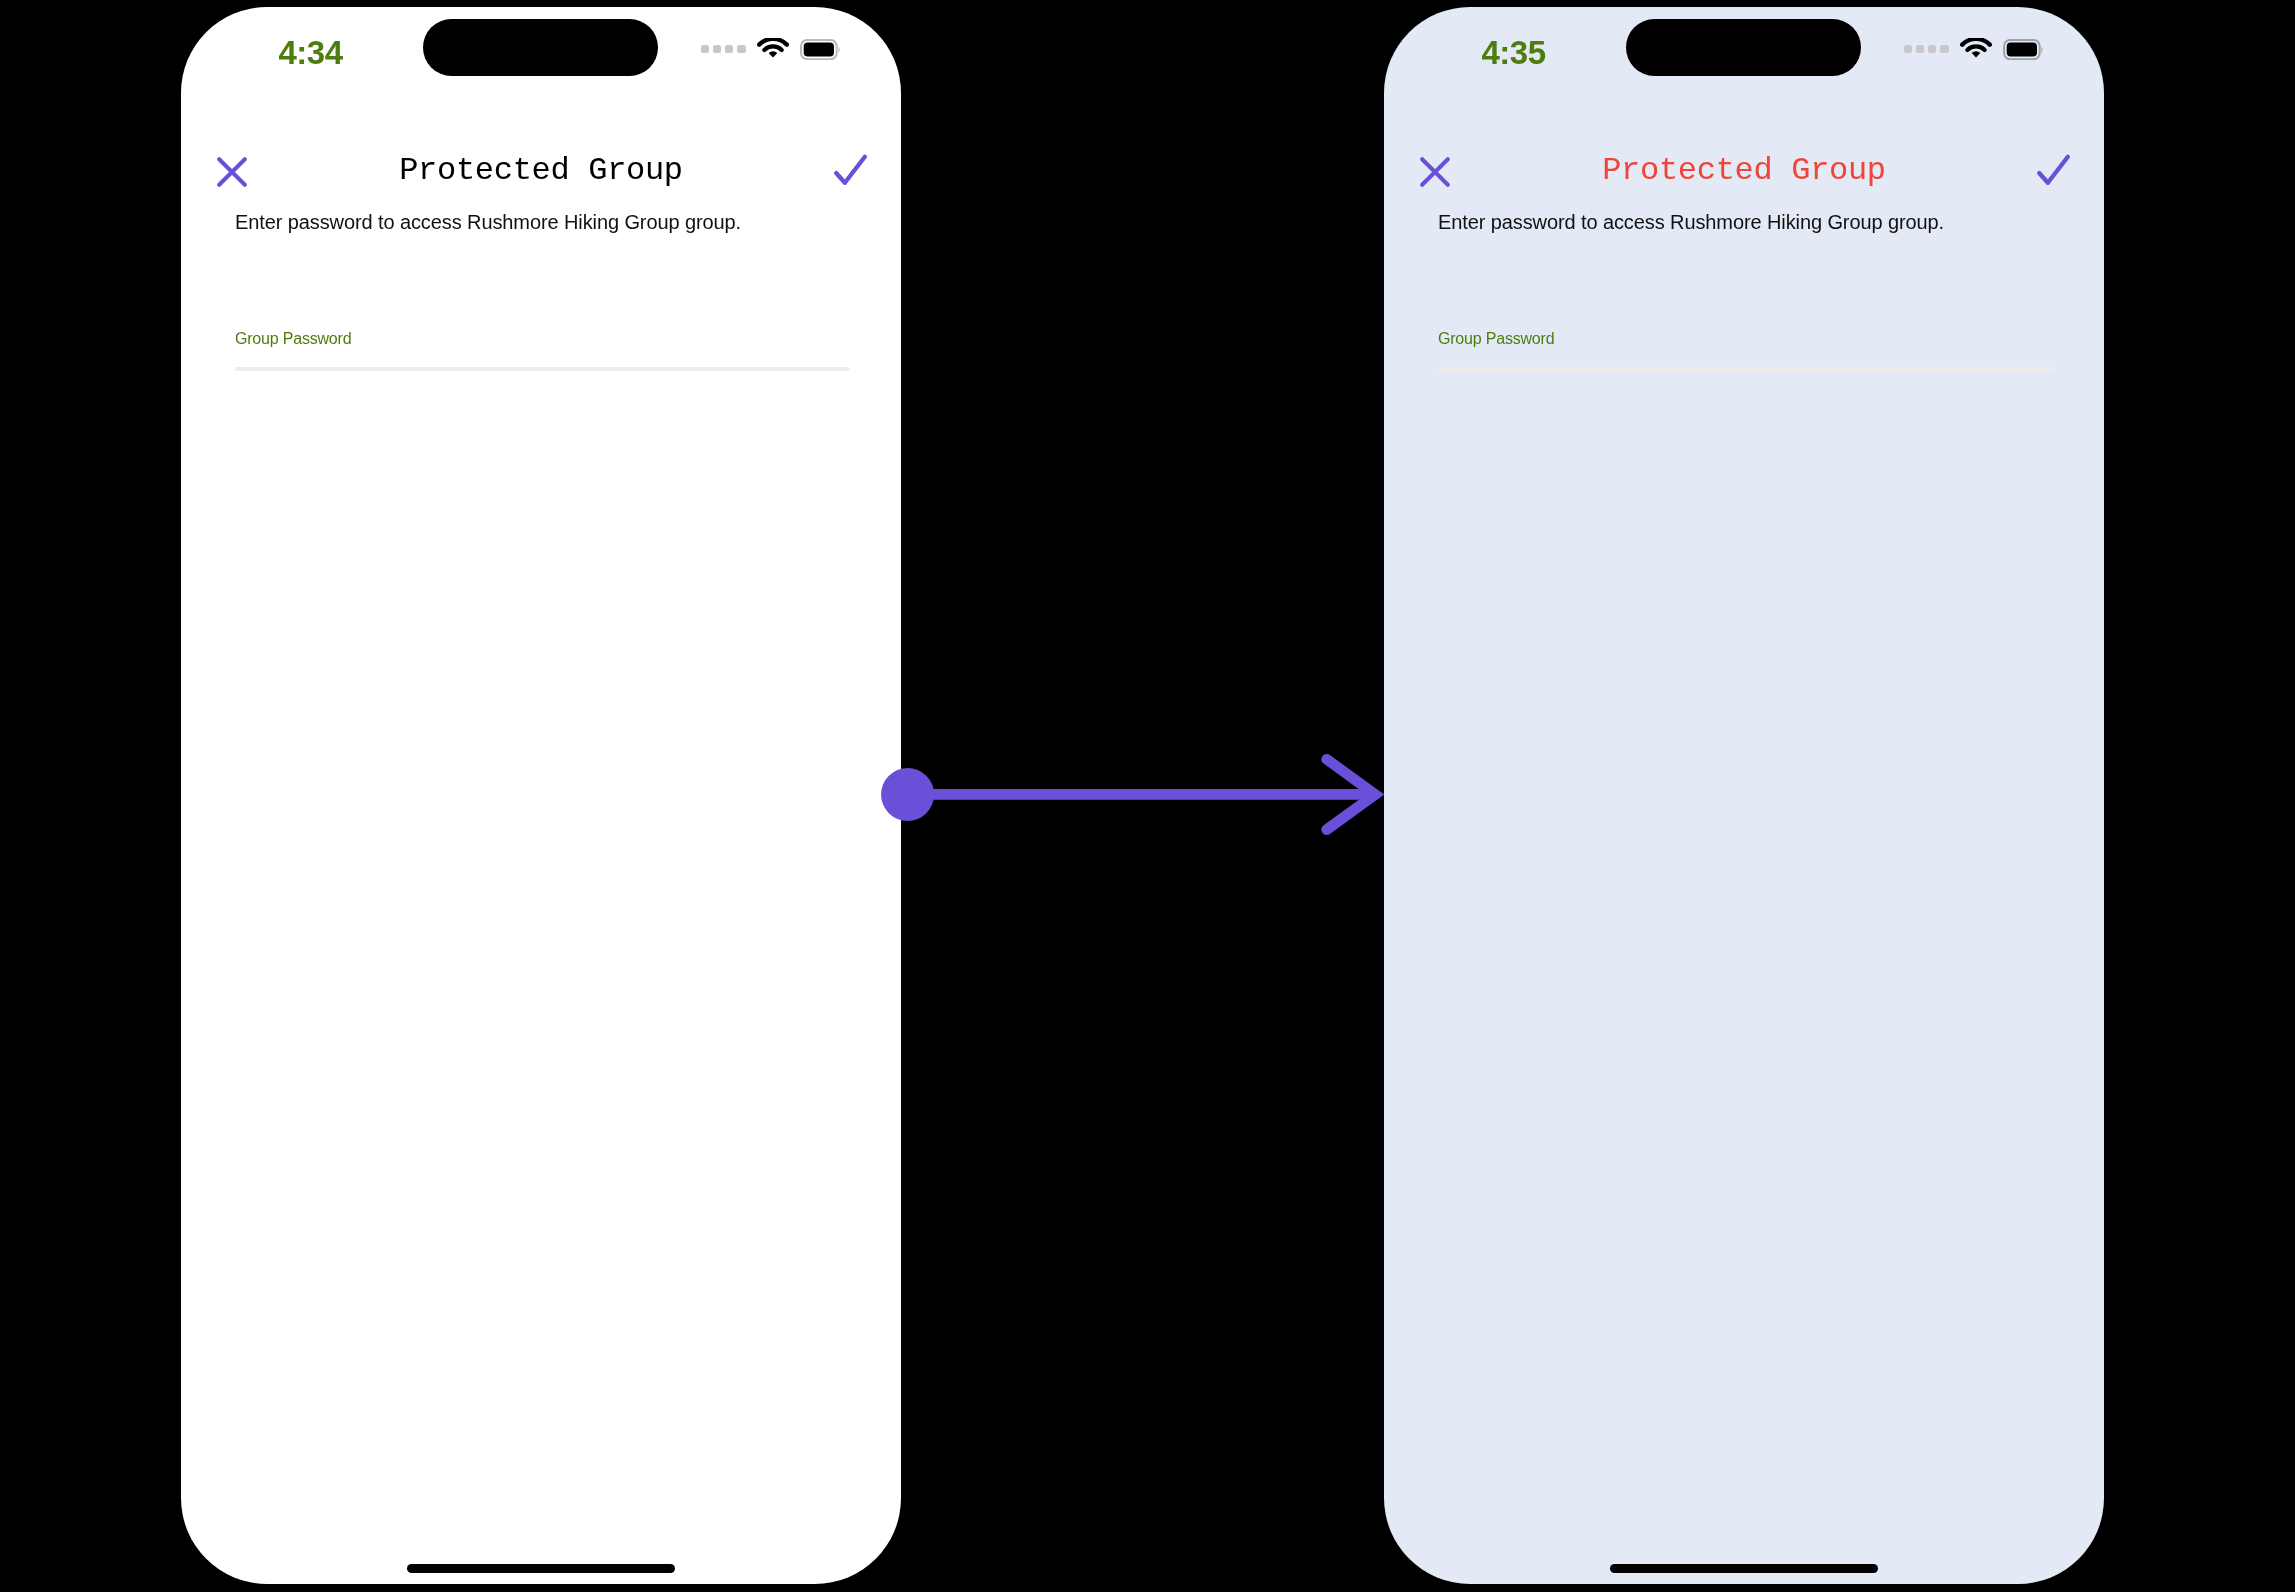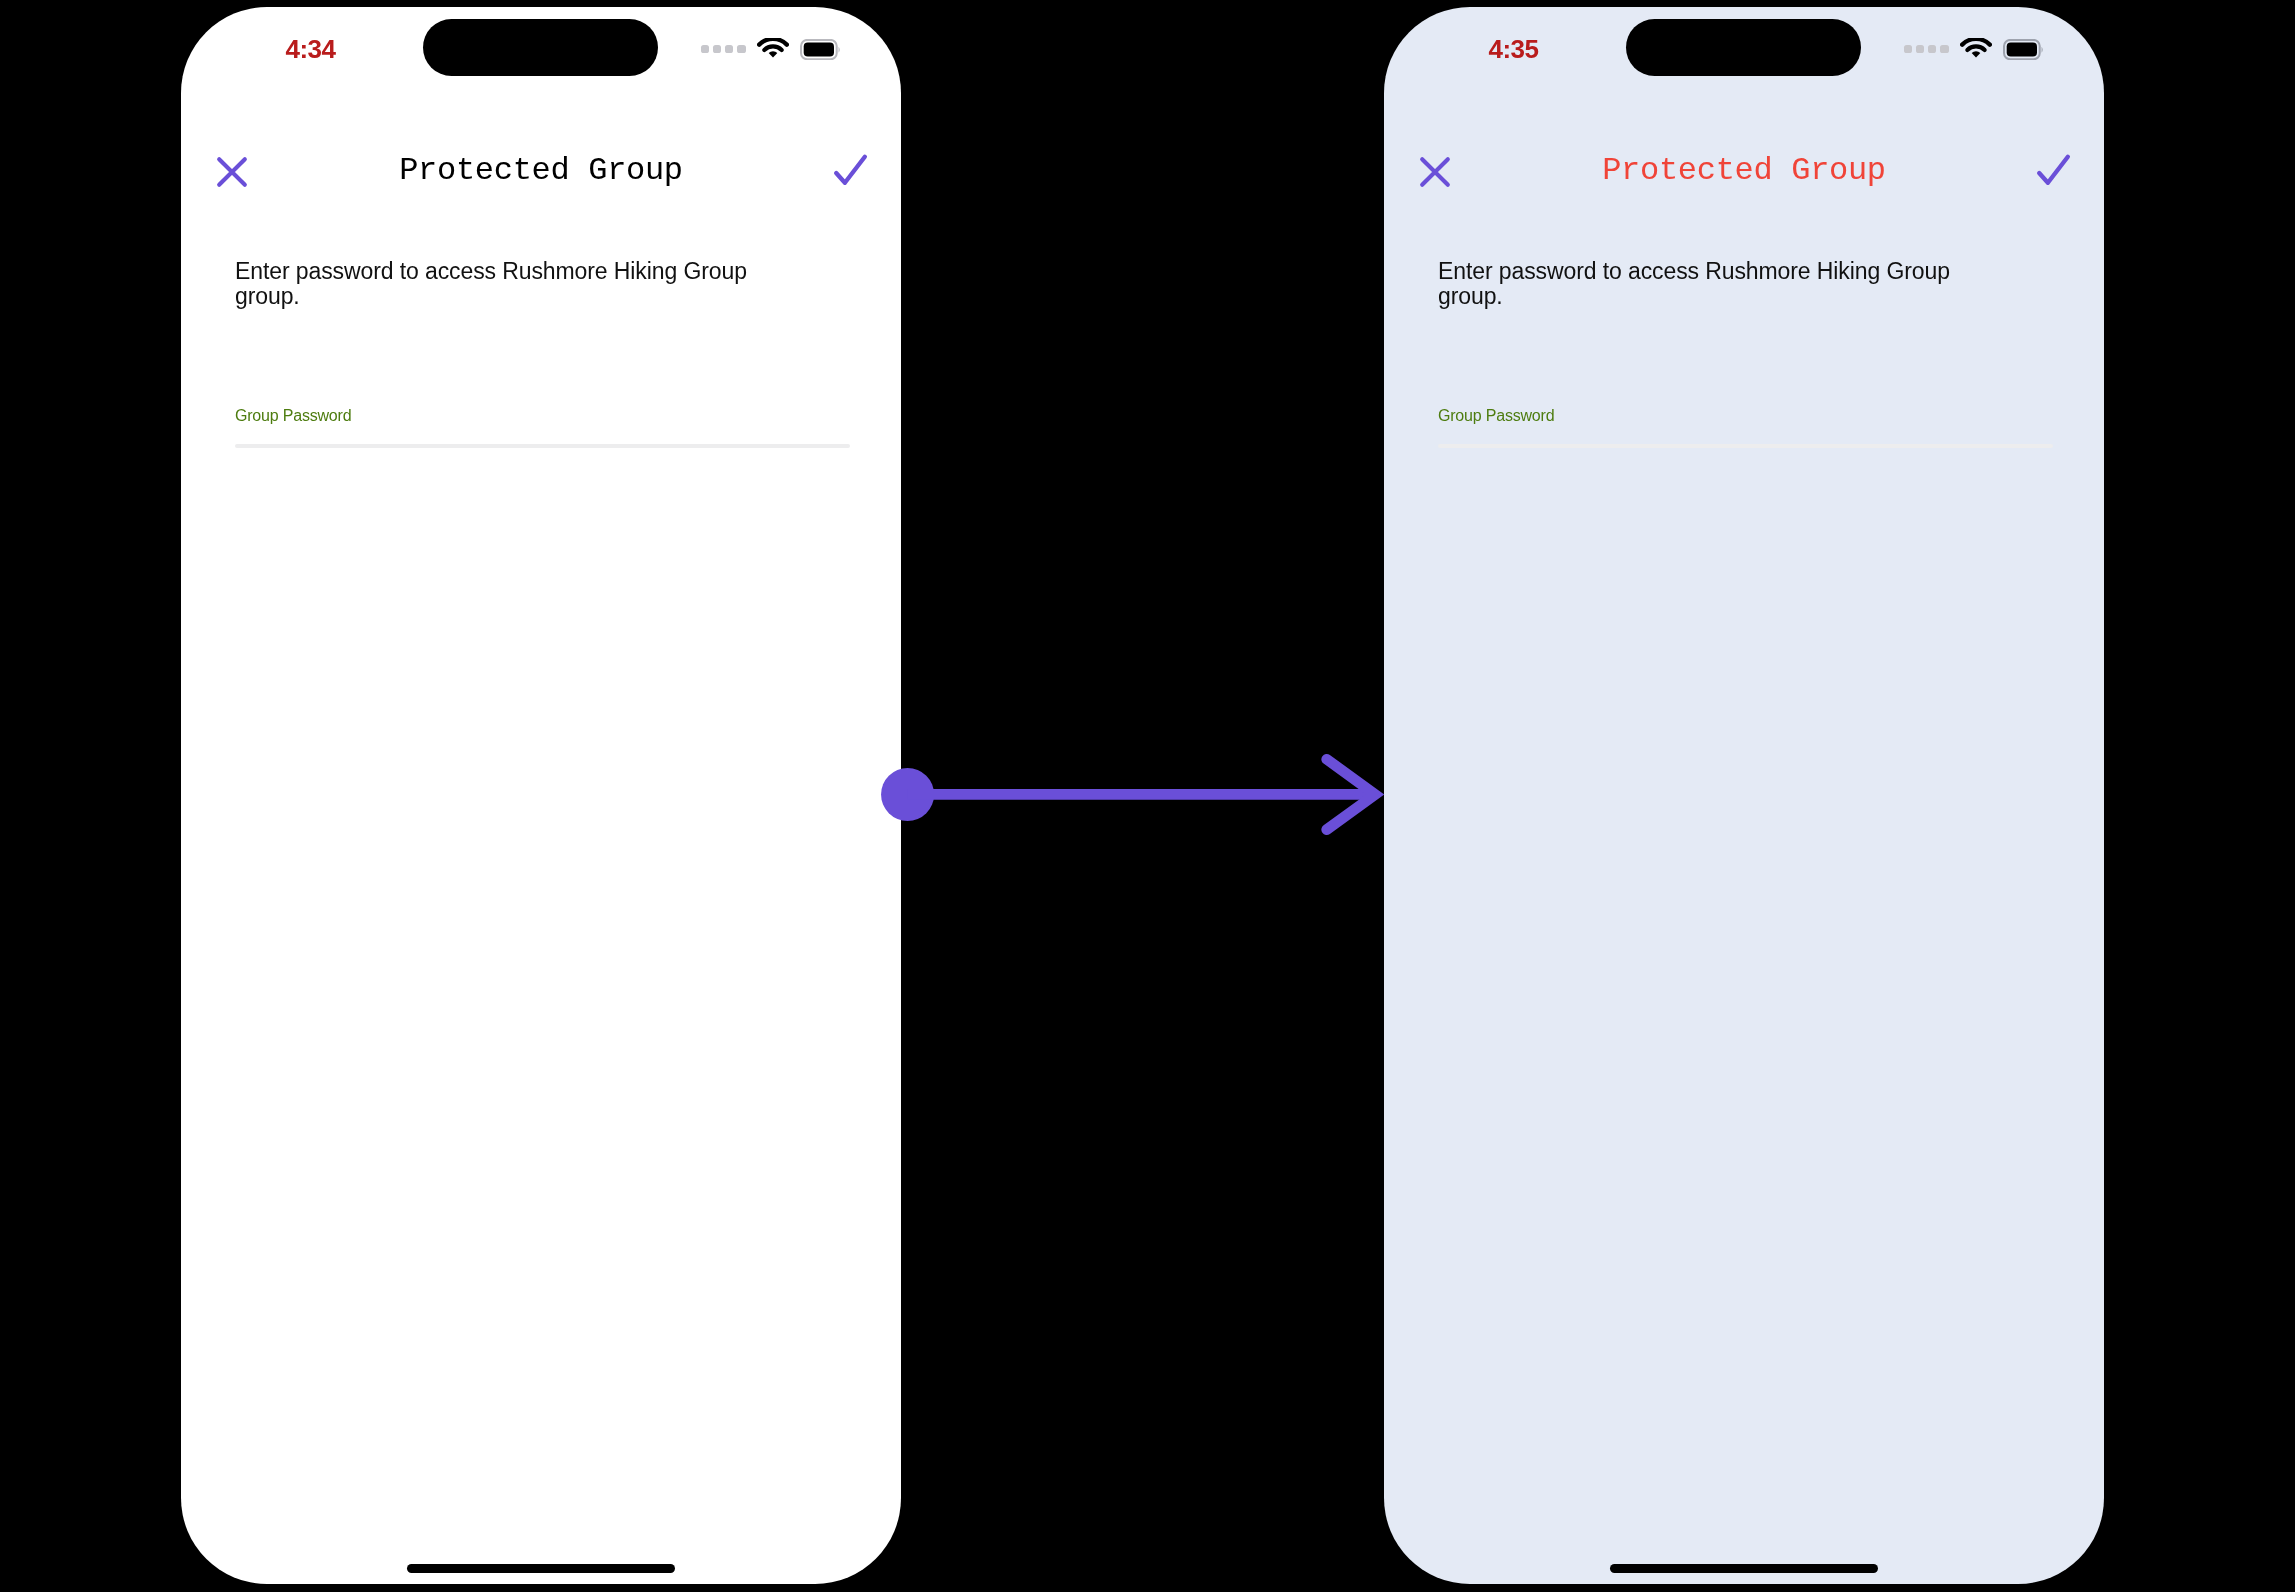--- a/index.html
+++ b/index.html
@@ -35,24 +35,24 @@
     left: 0;
     right: 0;
     height: 89px;
   }
   .status-time {
     position: absolute;
     left: 71px;
     top: 27.6px;
     width: 117px;
     text-align: center;
-    font-size: 26px;
+    font-size: 33px;
     font-weight: bold;
     letter-spacing: -0.5px;
-    color: #b91c1c;
+    color: #4d7c0f;
   }
   .dynamic-island {
     position: absolute;
     left: 242px;
     top: 12.8px;
     width: 235px;
     height: 57px;
     background: #000000;
     border-radius: 29px;
   }
@@ -112,26 +112,25 @@
   }
 
   
   .body-area {
     position: absolute;
     top: 204px;
     left: 54px;
     right: 48px;
   }
   .desc-text {
-    font-size: 23px;
+    font-size: 20px;
     line-height: 1.12;
     color: #111111;
     letter-spacing: -0.1px;
     max-width: 582px;
-    margin-top: 48px;
   }
   .field-block {
     margin-top: 97px;
   }
   .field-label {
     font-size: 16px;
     color: #4d7c0f;
     letter-spacing: -0.2px;
   }
   .field-underline {

